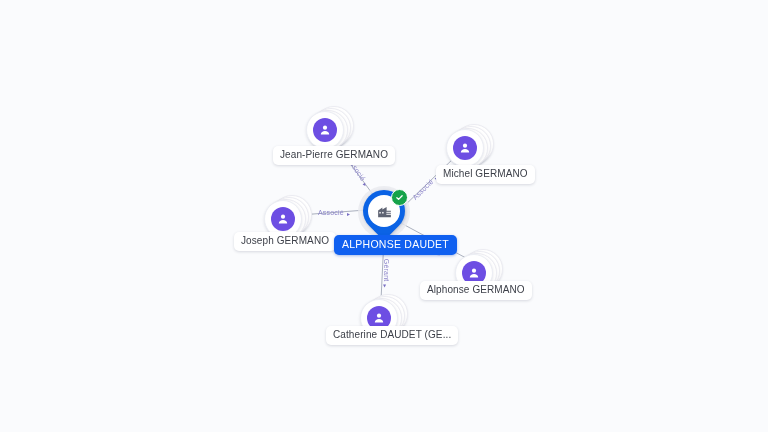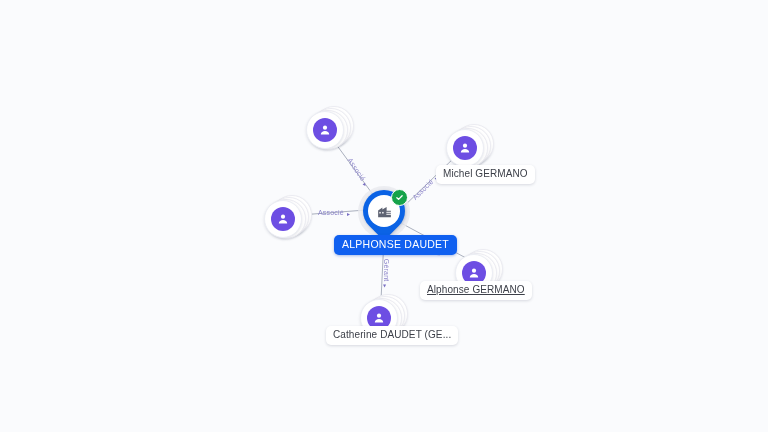--- a/index.html
+++ b/index.html
@@ -209,20 +209,21 @@
     <div class="stack-card s1"></div>
     <div class="stack-front">
       <div class="avatar-circle">
         <svg width="14" height="14" viewBox="0 0 24 24" fill="#ffffff">
           <circle cx="12" cy="8" r="3.6"></circle>
           <path d="M4.8 19.5c0-3.6 3.3-5.8 7.2-5.8s7.2 2.2 7.2 5.8z"></path>
         </svg>
       </div>
     </div>
   </div>
+  <div class="node-label" style="left:273px; top:146px;">Jean-Pierre GERMANO</div>
 
   <div class="person-node" style="left:446px; top:124px;">
     <div class="stack-card s3"></div>
     <div class="stack-card s2"></div>
     <div class="stack-card s1"></div>
     <div class="stack-front">
       <div class="avatar-circle">
         <svg width="14" height="14" viewBox="0 0 24 24" fill="#ffffff">
           <circle cx="12" cy="8" r="3.6"></circle>
           <path d="M4.8 19.5c0-3.6 3.3-5.8 7.2-5.8s7.2 2.2 7.2 5.8z"></path>
@@ -238,35 +239,36 @@
     <div class="stack-card s1"></div>
     <div class="stack-front">
       <div class="avatar-circle">
         <svg width="14" height="14" viewBox="0 0 24 24" fill="#ffffff">
           <circle cx="12" cy="8" r="3.6"></circle>
           <path d="M4.8 19.5c0-3.6 3.3-5.8 7.2-5.8s7.2 2.2 7.2 5.8z"></path>
         </svg>
       </div>
     </div>
   </div>
+  <div class="node-label" style="left:234px; top:232px;">Joseph GERMANO</div>
 
   <div class="person-node" style="left:455px; top:249px;">
     <div class="stack-card s3"></div>
     <div class="stack-card s2"></div>
     <div class="stack-card s1"></div>
     <div class="stack-front">
       <div class="avatar-circle">
         <svg width="14" height="14" viewBox="0 0 24 24" fill="#ffffff">
           <circle cx="12" cy="8" r="3.6"></circle>
           <path d="M4.8 19.5c0-3.6 3.3-5.8 7.2-5.8s7.2 2.2 7.2 5.8z"></path>
         </svg>
       </div>
     </div>
   </div>
-  <div class="node-label" style="left:420px; top:281px;text-decoration:underline;">Alphonse GERMANO</div>
+  <div class="node-label" style="left:420px; top:281px;">Alphonse GERMANO</div>
 
   <div class="person-node" style="left:360px; top:294px;">
     <div class="stack-card s3"></div>
     <div class="stack-card s2"></div>
     <div class="stack-card s1"></div>
     <div class="stack-front">
       <div class="avatar-circle">
         <svg width="14" height="14" viewBox="0 0 24 24" fill="#ffffff">
           <circle cx="12" cy="8" r="3.6"></circle>
           <path d="M4.8 19.5c0-3.6 3.3-5.8 7.2-5.8s7.2 2.2 7.2 5.8z"></path>

